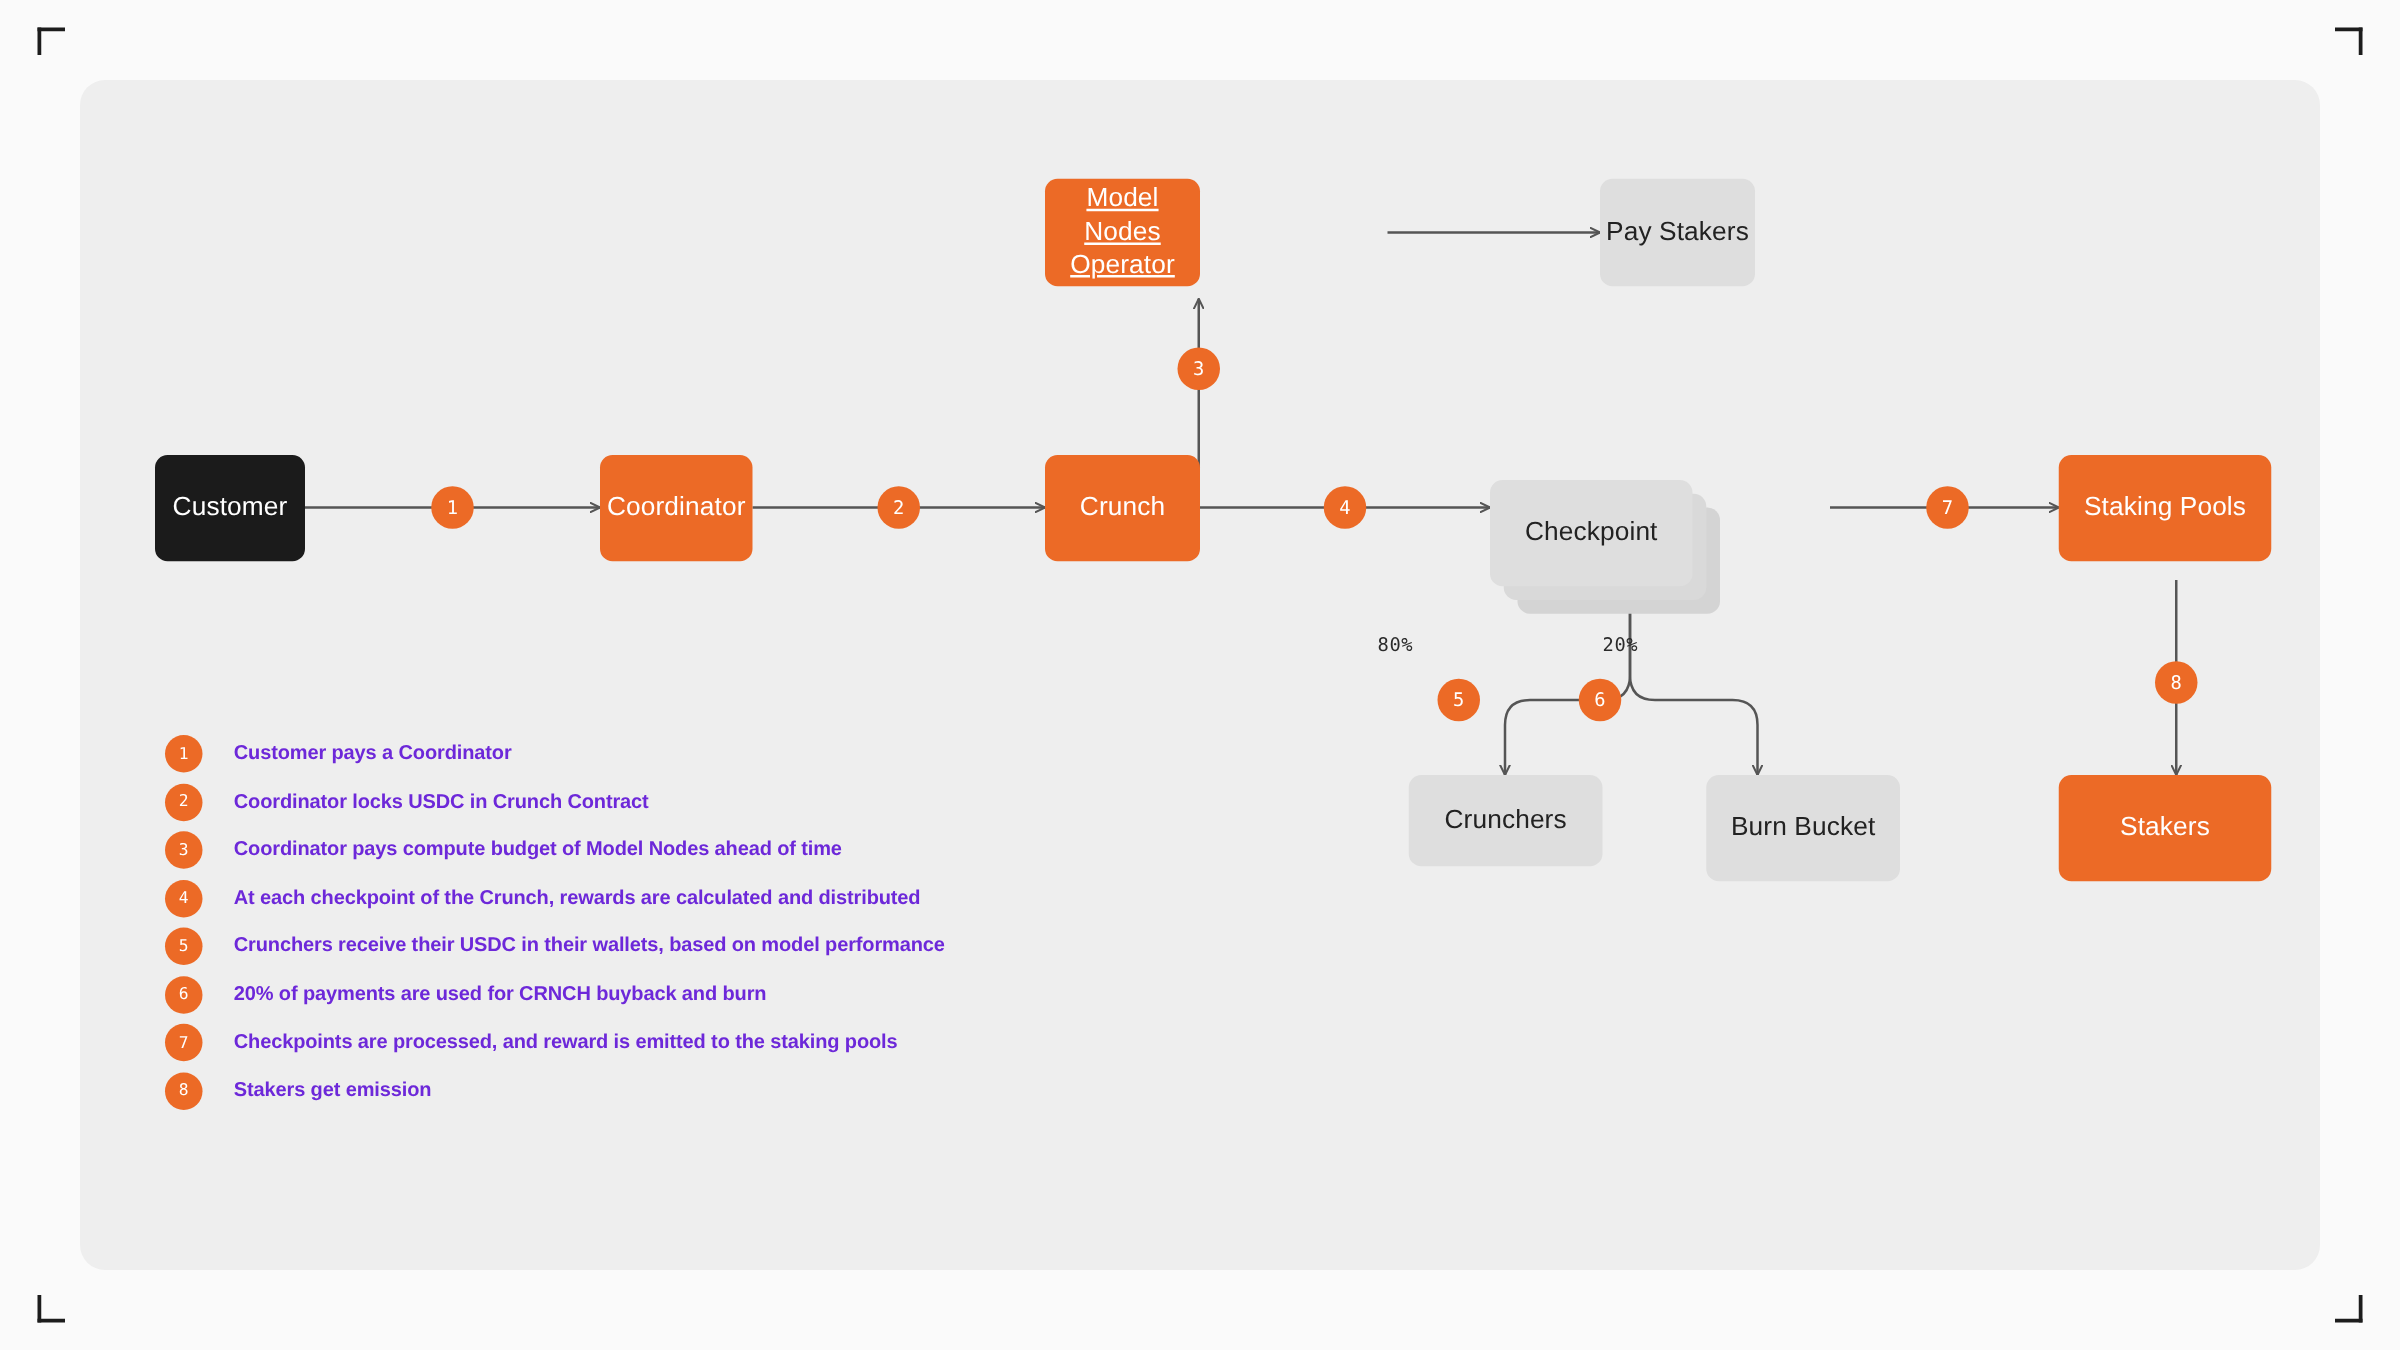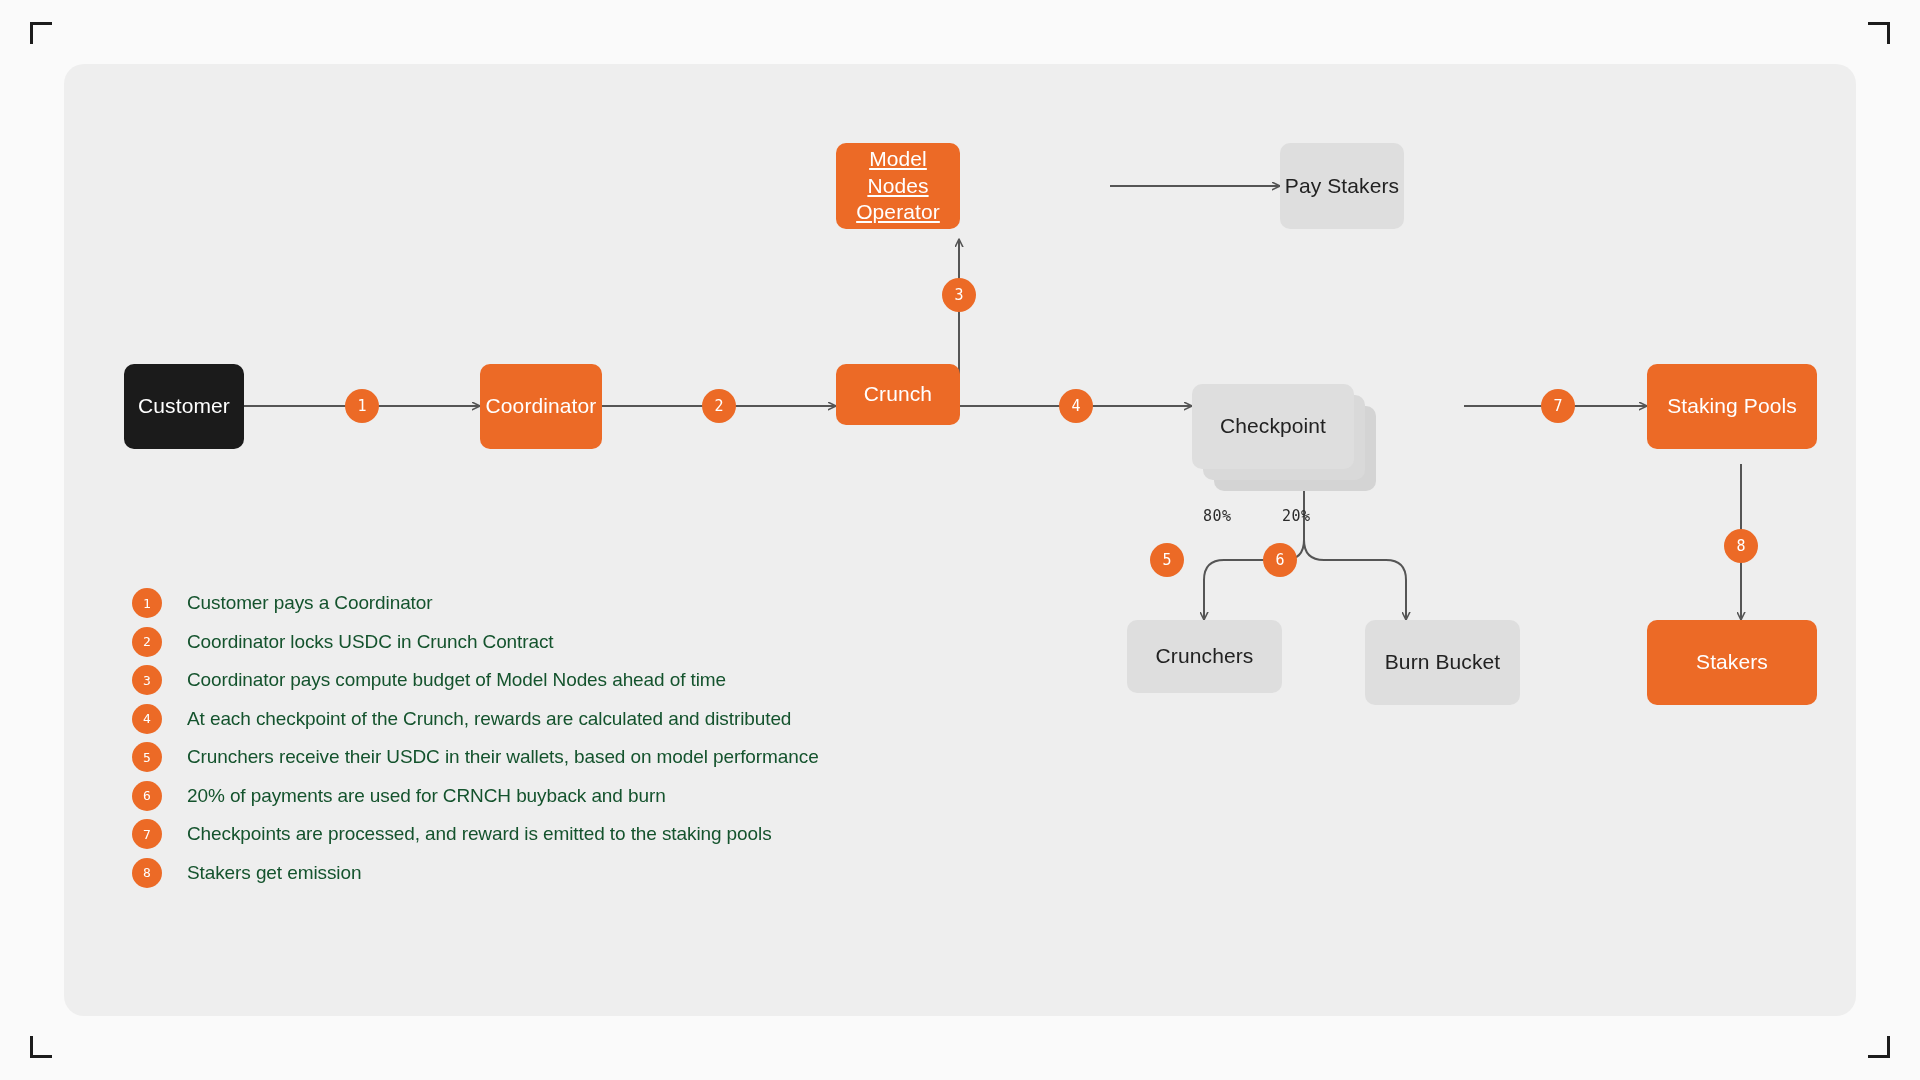--- a/index.html
+++ b/index.html
@@ -117,23 +117,23 @@
   .legend-badge {
     width: 30px; height: 30px; border-radius: 50%;
     background: #ec6a26; color: #fff;
     display: flex; align-items: center; justify-content: center;
     font-family: "DejaVu Sans Mono", monospace;
     font-size: 13px;
     flex: 0 0 auto;
   }
   .legend-text {
     margin-left: 25px;
-    font-size: 19px;
-    font-weight: normal;
-    color: #14532d;
+    font-size: 16px;
+    font-weight: bold;
+    color: #6d28d9;
     letter-spacing: -0.1px;
     white-space: nowrap;
   }
 </style>
 </head>
 <body>
 
 <div class="crop-mark cm-tl"></div>
 <div class="crop-mark cm-tr"></div>
 <div class="crop-mark cm-bl"></div>
@@ -165,21 +165,21 @@
       <path d="M1240,400 L1240,476 Q1240,496 1260,496 L1322,496 Q1342,496 1342,516 L1342,556" marker-end="url(#arrow)"></path>
 
       <line x1="1677" y1="400" x2="1677" y2="556" marker-end="url(#arrow)"></line>
     </g>
   </svg>
 
   <div class="node dark" style="left:60px;  top:300px; width:120px; height:85px;">Customer</div>
 
   <div class="node orange" style="left:416px; top:300px; width:122px; height:85px;">Coordinator</div>
 
-  <div class="node orange" style="left:772px; top:300px; width:124px; height:61px;">Crunch</div>
+  <div class="node orange" style="left:772px; top:300px; width:124px; height:85px;">Crunch</div>
 
   <div class="node orange" style="left:772px; top:79px; width:124px; height:86px;text-decoration:underline;">Model Nodes
 Operator</div>
 
   <div class="node grey" style="left:1216px; top:79px; width:124px; height:86px;">Pay Stakers</div>
 
   <div class="node stack" style="left:1128px; top:300px; width:162px; height:85px;margin-top:20px;">
     <div class="layer l3"></div>
     <div class="layer l2"></div>
     <div class="top">Checkpoint</div>
@@ -195,21 +195,21 @@
 
   <div class="badge" style="left:281px;  top:325px;">1</div>
   <div class="badge" style="left:638px;  top:325px;">2</div>
   <div class="badge" style="left:878px;  top:214px;">3</div>
   <div class="badge" style="left:995px;  top:325px;">4</div>
   <div class="badge" style="left:1086px; top:479px;">5</div>
   <div class="badge" style="left:1199px; top:479px;">6</div>
   <div class="badge" style="left:1477px; top:325px;">7</div>
   <div class="badge" style="left:1660px; top:465px;">8</div>
 
-  <div class="pct" style="left:1139px; top:443px;">80%</div>
+  <div class="pct" style="left:1038px; top:443px;">80%</div>
   <div class="pct" style="left:1218px; top:443px;">20%</div>
 
   <div id="legend">
       <div class="legend-row">
         <div class="legend-badge">1</div>
         <div class="legend-text">Customer pays a Coordinator</div>
       </div>
       <div class="legend-row">
         <div class="legend-badge">2</div>
         <div class="legend-text">Coordinator locks USDC in Crunch Contract</div>

